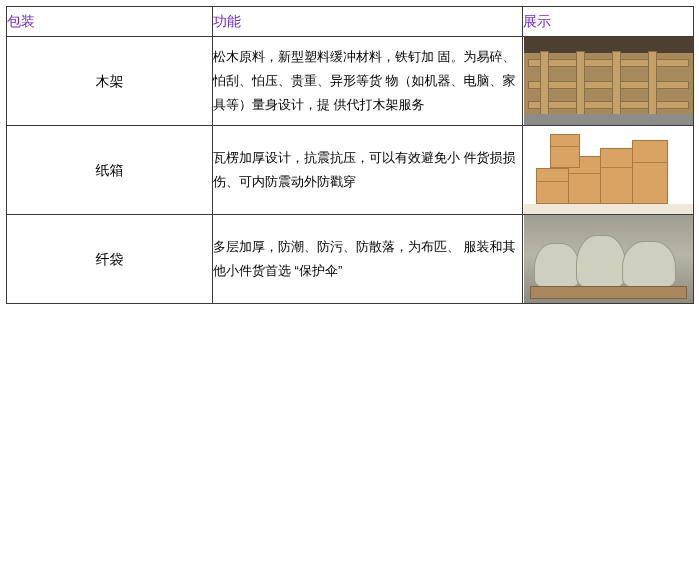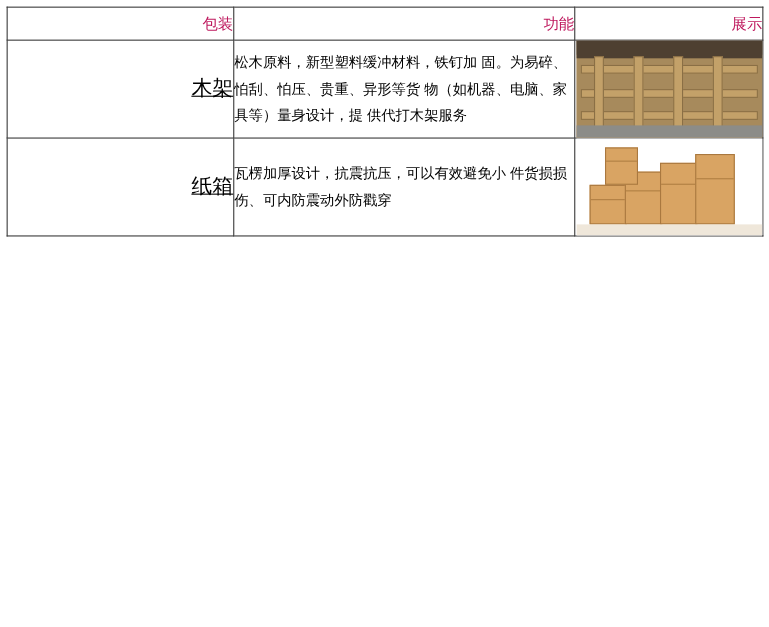--- a/index.html
+++ b/index.html
@@ -33,29 +33,28 @@
   table.pkg-table th,
   table.pkg-table td {
     border: 1px solid #3a3a3a;
     vertical-align: middle;
     padding: 0;
   }
   thead th {
     height: 29px;
     font-weight: normal;
     font-size: 14px;
-    text-align: right;
-    color: #be185d;
+    text-align: left;
+    color: #6d28d9;
   }
   td.name-cell {
-    text-align: right;
-    font-size: 19px;
+    text-align: center;
+    font-size: 14px;
     padding: 4px 6px;
     line-height: 1.6;
-    text-decoration: underline;
   }
   td.func-cell {
     font-size: 13px;
     line-height: 1.85;
     padding: 8px 10px 8px 10px;
     text-align: left;
   }
   td.show-cell {
     padding: 0;
     text-align: center;
@@ -223,18 +222,30 @@
             <div class="box" style="left:12px; top:42px; width:34px; height:36px;"></div>
             <div class="box" style="left:44px; top:30px; width:34px; height:48px;"></div>
             <div class="box" style="left:76px; top:22px; width:34px; height:56px;"></div>
             <div class="box" style="left:108px; top:14px; width:36px; height:64px;"></div>
             <div class="box" style="left:26px; top:8px; width:30px; height:34px;"></div>
             <div class="floor"></div>
           </div>
         </td>
       </tr>
 
+      <tr class="row-bag">
+        <td class="name-cell">纤袋</td>
+        <td class="func-cell">多层加厚，防潮、防污、防散落，为布匹、 服装和其他小件货首选 “保护伞”</td>
+        <td class="show-cell">
+          <div class="thumb img-bag">
+            <div class="bag" style="left:10px; top:28px; width:46px; height:46px;"></div>
+            <div class="bag" style="left:52px; top:20px; width:50px; height:54px;"></div>
+            <div class="bag" style="left:98px; top:26px; width:54px; height:48px;"></div>
+            <div class="pallet"></div>
+          </div>
+        </td>
+      </tr>
 
 
 
     </tbody>
   </table>
 </div>
 
 </body></html>

